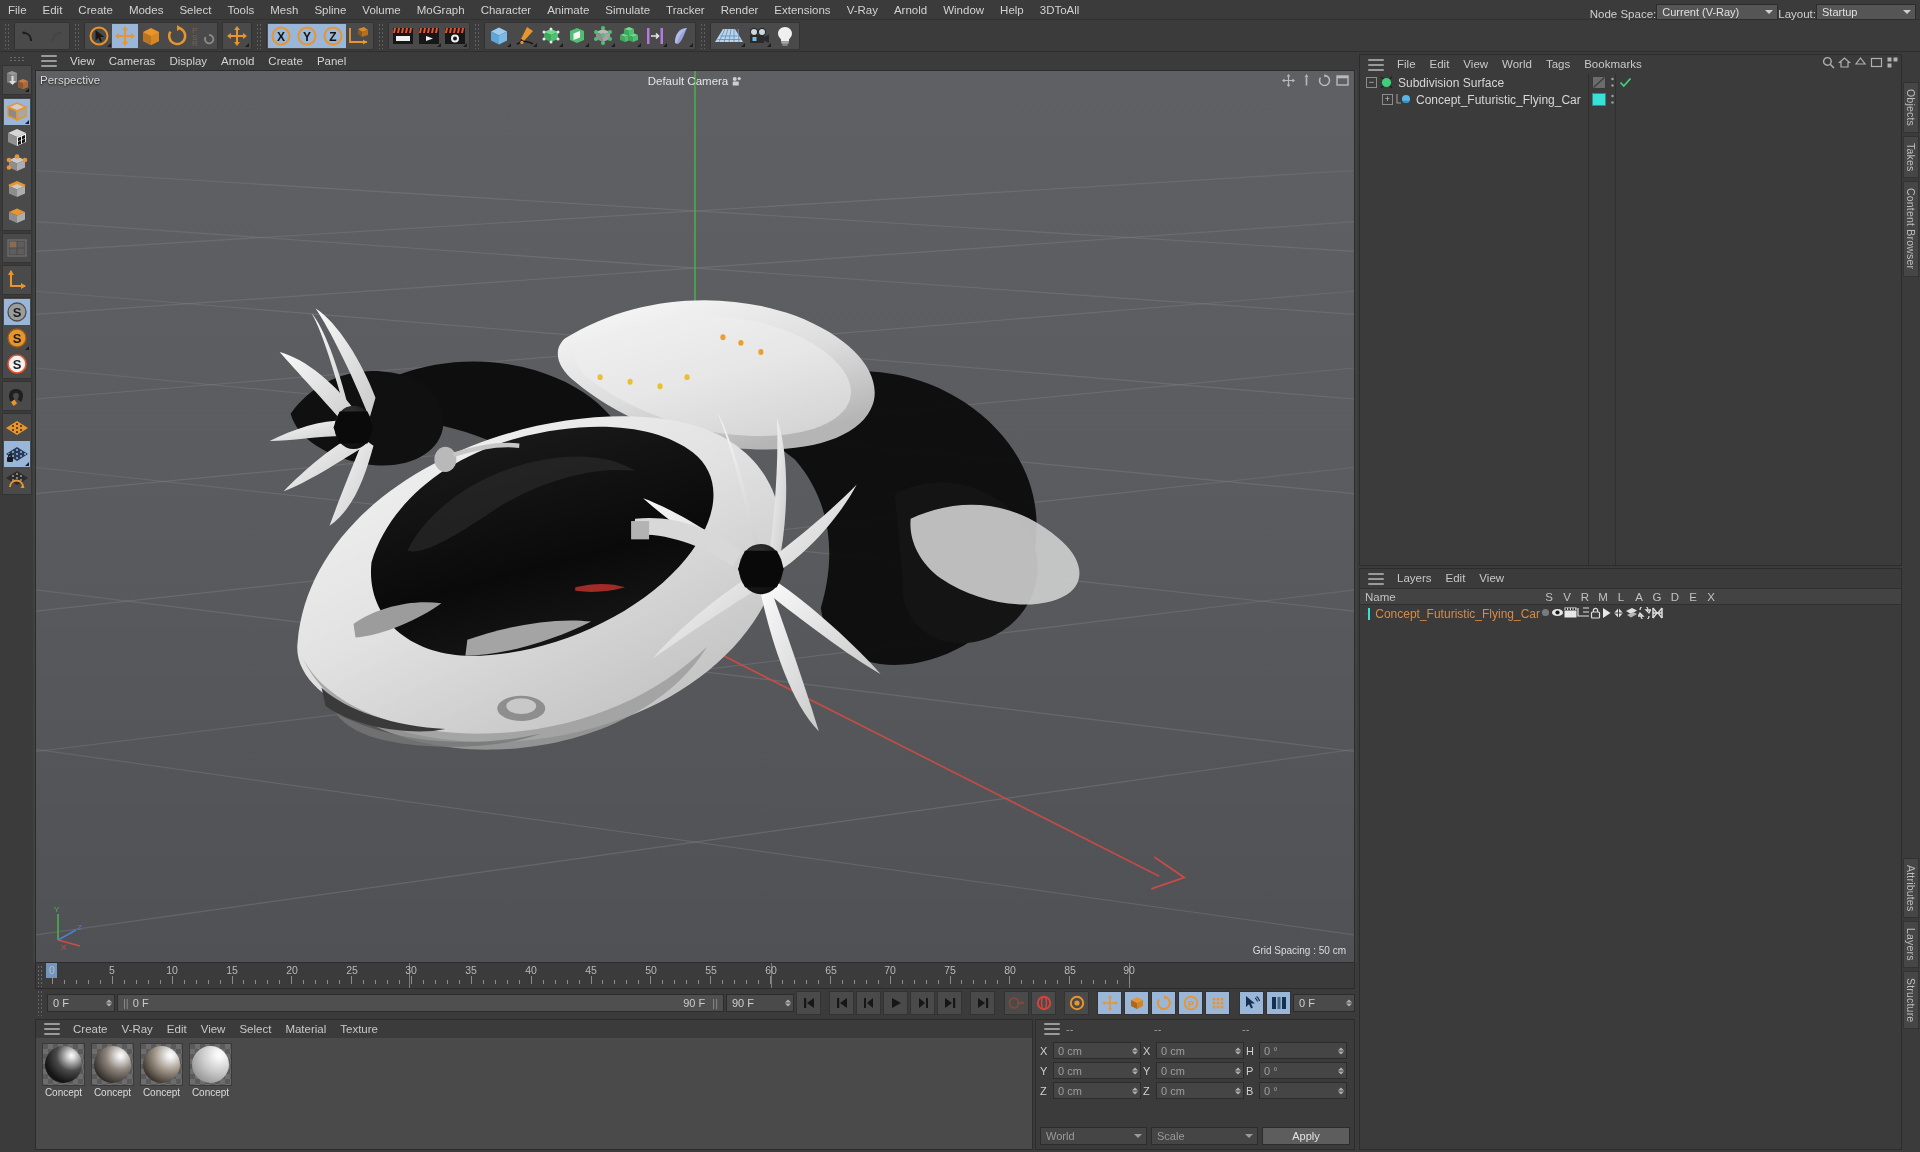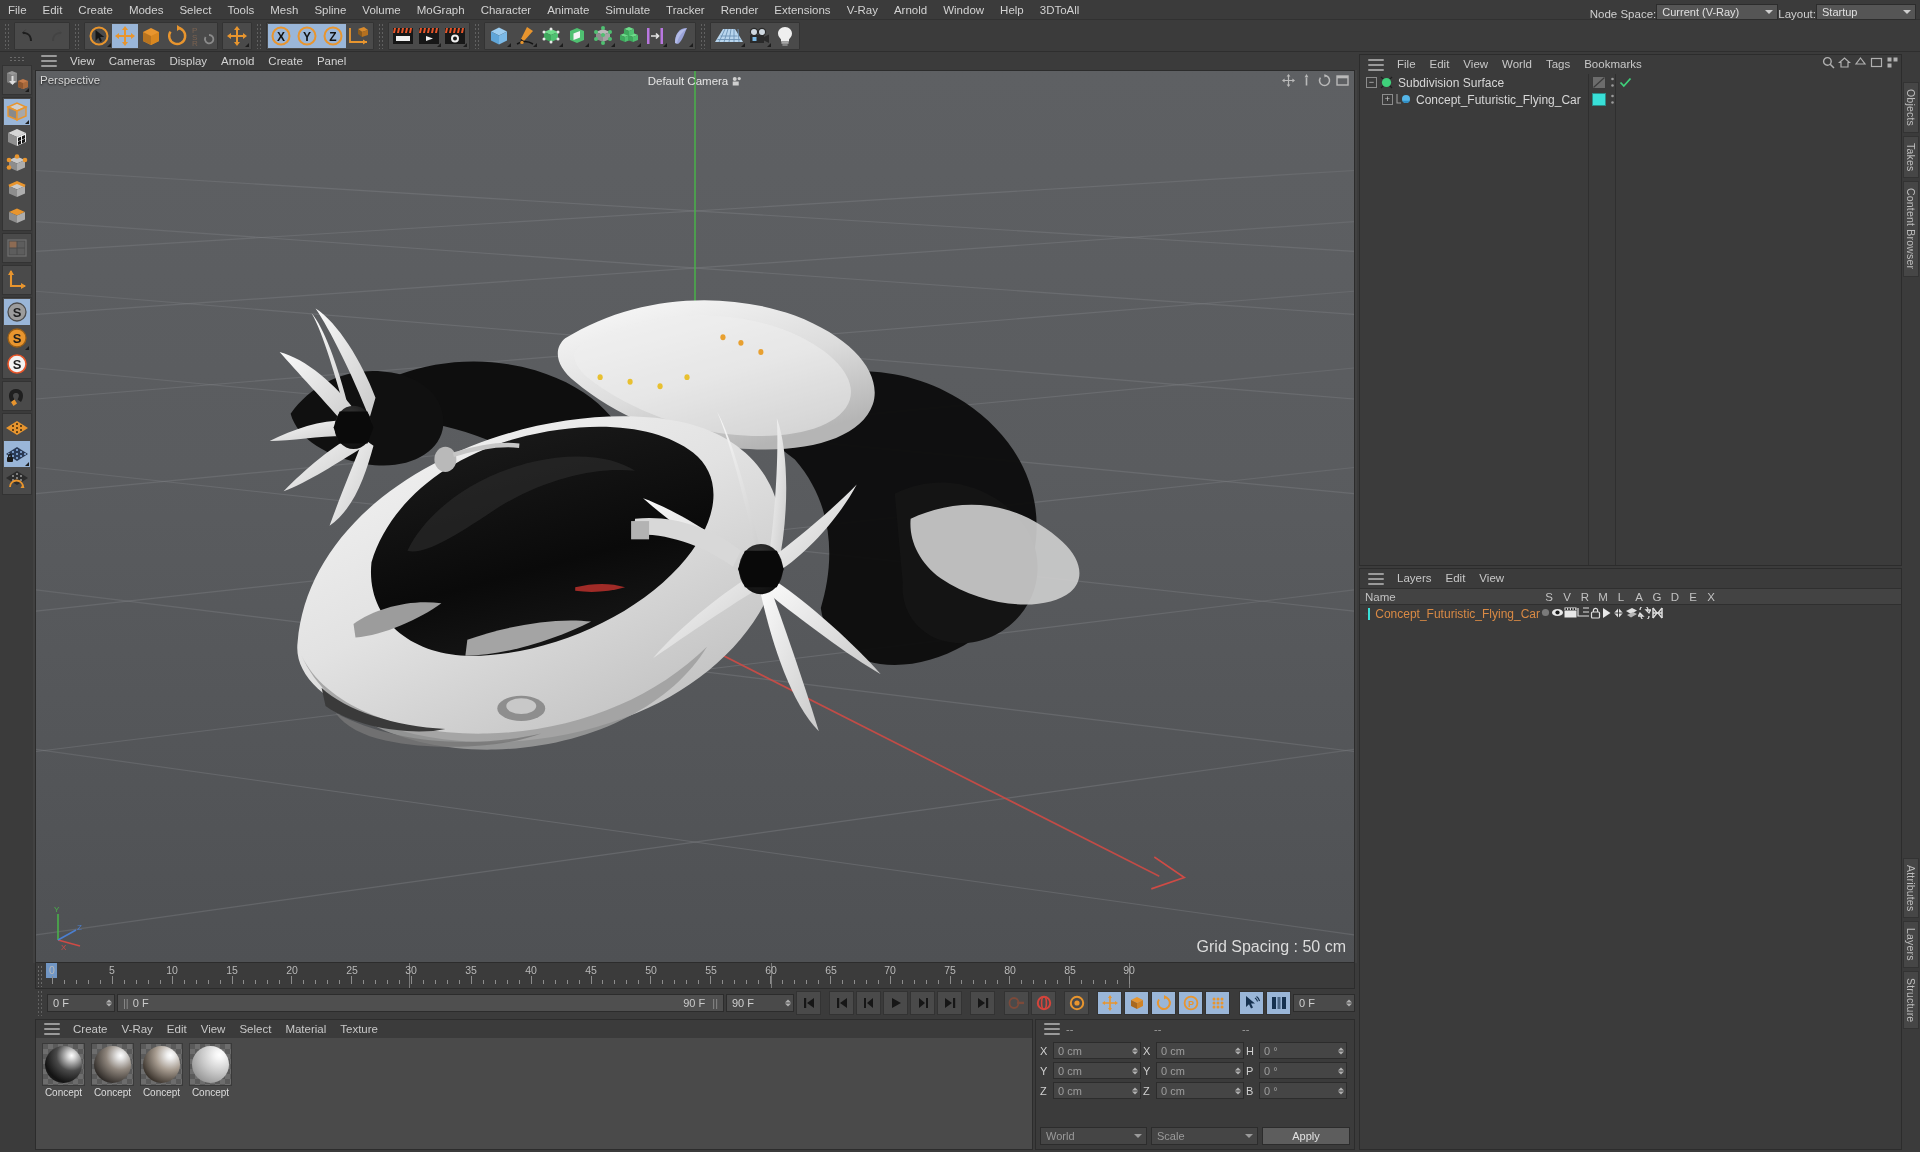--- a/index.html
+++ b/index.html
@@ -88,21 +88,21 @@
           justify-content:space-between; flex:none; }
   .hamb i { display:block; height:2px; background:#9a9a9a; border-radius:1px; }
   .vp-menubar .mi { padding:0 7px; font-size:11.5px; line-height:18px; color:#d2d2d2; }
 
   .viewport { flex:1; position:relative; overflow:hidden; background:#555759;
               border:1px solid #2c2c2c; margin:0 2px; min-height:0; }
   .vp-label { position:absolute; left:4px; top:3px; font-size:11.5px; color:#d8d8d8;
               text-shadow:0 1px 2px rgba(0,0,0,.8); z-index:6; }
   .vp-cam { position:absolute; top:4px; left:50%; transform:translateX(-50%);
             font-size:11.5px; color:#e4e4e4; z-index:6; display:flex; align-items:center; gap:3px;}
-  .vp-grid-spacing { position:absolute; right:8px; bottom:6px; font-size:16px; color:#dcdcdc; z-index:6; }
+  .vp-grid-spacing { position:absolute; right:8px; bottom:6px; font-size:10px; color:#dcdcdc; z-index:6; }
   .vp-axis { position:absolute; left:10px; bottom:10px; width:60px; height:60px; z-index:6; }
 
   .vp-btns { position:absolute; right:4px; top:1px; display:flex; gap:2px; z-index:7; }
   .vp-btns .vb { width:16px; height:16px; display:flex; align-items:center; justify-content:center; }
 
   
   .timeline-wrap { flex:none; background:#3b3b3b; }
   .ruler { height:26px; position:relative; background:#3b3b3b; margin:0 2px;
            border:1px solid #2c2c2c; border-top:none; }
   .rgrip { position:absolute; left:1px; top:2px; width:6px; height:22px;

